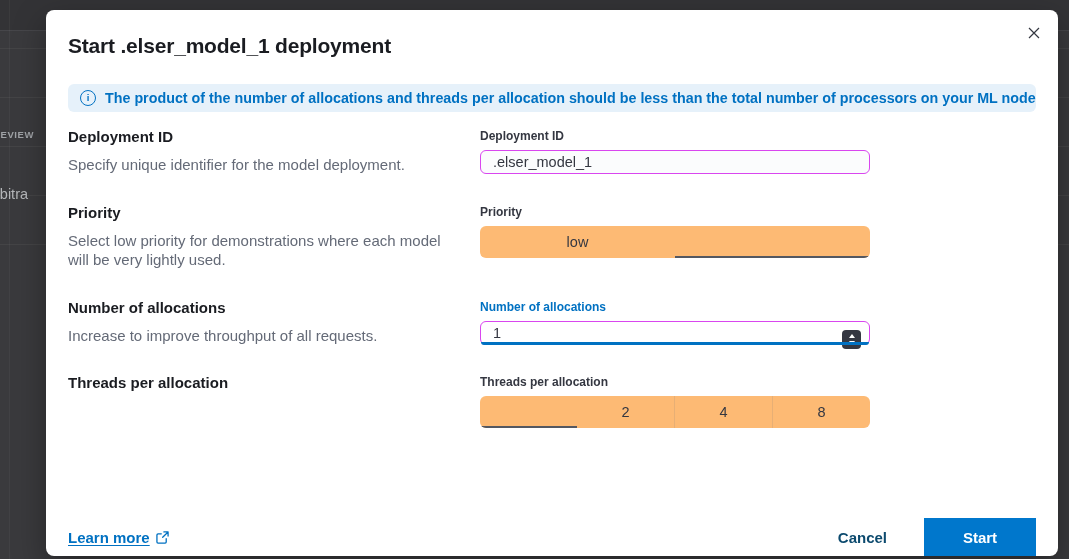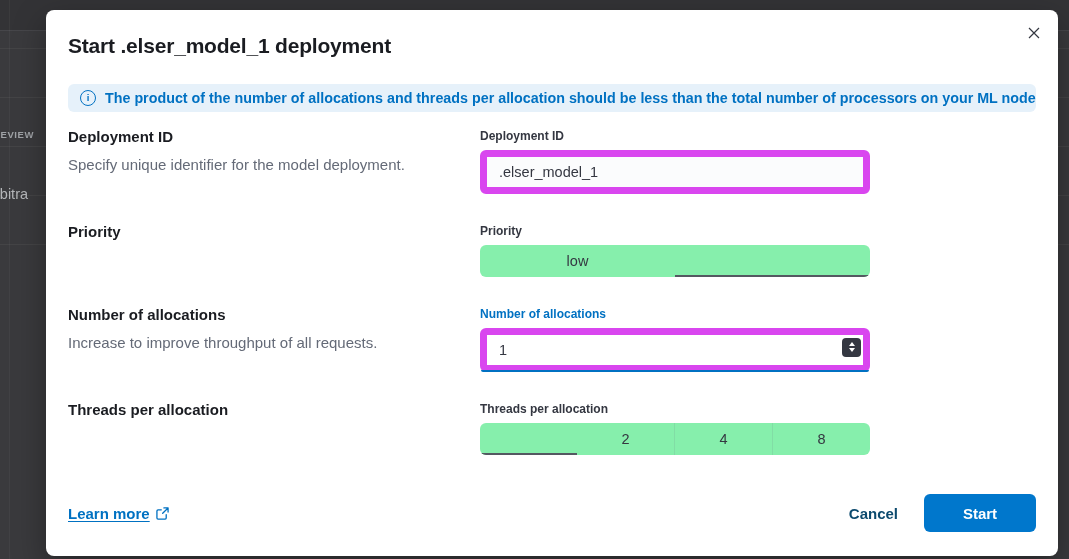--- a/index.html
+++ b/index.html
@@ -43,61 +43,61 @@
   
   .form{margin-top:15px;}
   .form-row{display:flex;margin-bottom:28px;}
   .row-left{width:412px;flex:0 0 412px;box-sizing:border-box;padding-right:30px;}
   .row-right{width:390px;flex:0 0 390px;}
   .row-heading{font-size:15px;line-height:19px;font-weight:700;color:#1a1c21;}
   .row-desc{margin-top:9px;font-size:15px;line-height:19.5px;color:#646a77;}
   .field-label{display:block;margin-top:2px;margin-bottom:6px;font-size:12px;line-height:15px;font-weight:600;color:#343741;}
   .field-label.focused{color:#0071c2;}
   .text-input{
-    width:100%;box-sizing:border-box;height:44px;padding:0 12px;
-    background:#fbfcfd;border:7px solid #d946ef;border-radius:6px;
+    width:100%;box-sizing:border-box;height:24px;padding:0 12px;
+    background:#fbfcfd;border:1px solid #d946ef;border-radius:6px;
     font-family:inherit;font-size:14.5px;color:#343741;outline:none;
   }
   .number-wrap{position:relative;}
   .number-wrap .text-input{background:#ffffff;padding-right:38px;}
   .number-wrap::after{
     content:"";position:absolute;left:1px;right:1px;bottom:0;height:2.5px;background:#0071c2;border-radius:0 0 3px 3px;
   }
   .stepper{
     position:absolute;right:9px;top:9.5px;width:19px;height:19px;background:#343741;border-radius:4px;
     display:flex;flex-direction:column;align-items:center;justify-content:center;gap:2.5px;cursor:pointer;border:none;padding:0;
   }
   .tri-up{width:0;height:0;border-left:3.6px solid transparent;border-right:3.6px solid transparent;border-bottom:4.5px solid #fff;}
   .tri-down{width:0;height:0;border-left:3.6px solid transparent;border-right:3.6px solid transparent;border-top:4.5px solid #fff;}
   .btn-group{
-    display:flex;height:32px;border-radius:6px;overflow:hidden;background:#86efac;
+    display:flex;height:32px;border-radius:6px;overflow:hidden;background:#fdba74;
   }
   .btn-group button{
     flex:1 1 0;border:none;background:transparent;cursor:pointer;
     font-family:inherit;font-size:14.5px;color:#343741;padding:0;
   }
   .btn-group button + button{border-left:1px solid rgba(100,110,130,0.14);}
   .btn-group button.selected{background:#545861;color:#ffffff;font-weight:700;border-left:none;margin-top:30px;}
   .btn-group button.selected + button{border-left:none;}
   
   .modal-footer{
-    margin-top:auto;padding-bottom:24px;display:flex;align-items:center;
+    margin-top:auto;display:flex;align-items:center;gap:11px;
   }
   .learn-more{
     display:inline-flex;align-items:center;gap:6px;color:#0071c2;font-size:15px;font-weight:600;
     text-decoration:none;cursor:pointer;background:none;border:none;padding:0;font-family:inherit;
   }
   .learn-more .underline{text-decoration:underline;text-decoration-thickness:1px;text-underline-offset:2px;}
   .spacer{flex:1;}
   .cancel-btn{
     background:none;border:none;cursor:pointer;color:#0c4a6e;font-size:15px;font-weight:600;
     font-family:inherit;margin-right:26px;padding:0;
   }
   .start-btn{
-    height:38px;min-width:112px;padding:0 32px;border:none;border-radius:6px;cursor:pointer;
+    height:38px;min-width:112px;padding:0 32px;border:none;border-radius:0;cursor:pointer;
     background:#0077cc;color:#ffffff;font-size:15px;font-weight:600;font-family:inherit;
   }
 </style>
 </head>
 <body>
 
 <div class="backdrop">
   <div class="bd-topbar"></div>
   <div class="bd-vline"></div>
   <div class="bd-line" style="top:48px"></div>
@@ -132,20 +132,21 @@
       </div>
       <div class="row-right">
         <label class="field-label">Deployment ID</label>
         <input class="text-input" type="text" value=".elser_model_1" style="">
       </div>
     </div>
 
     <div class="form-row">
       <div class="row-left">
         <div class="row-heading">Priority</div>
+        <div class="row-desc">Select low priority for demonstrations where each model will be very lightly used.</div>
       </div>
       <div class="row-right">
         <label class="field-label">Priority</label>
         <div class="btn-group">
           <button>low</button>
           <button class="selected">normal</button>
         </div>
       </div>
     </div>
 

